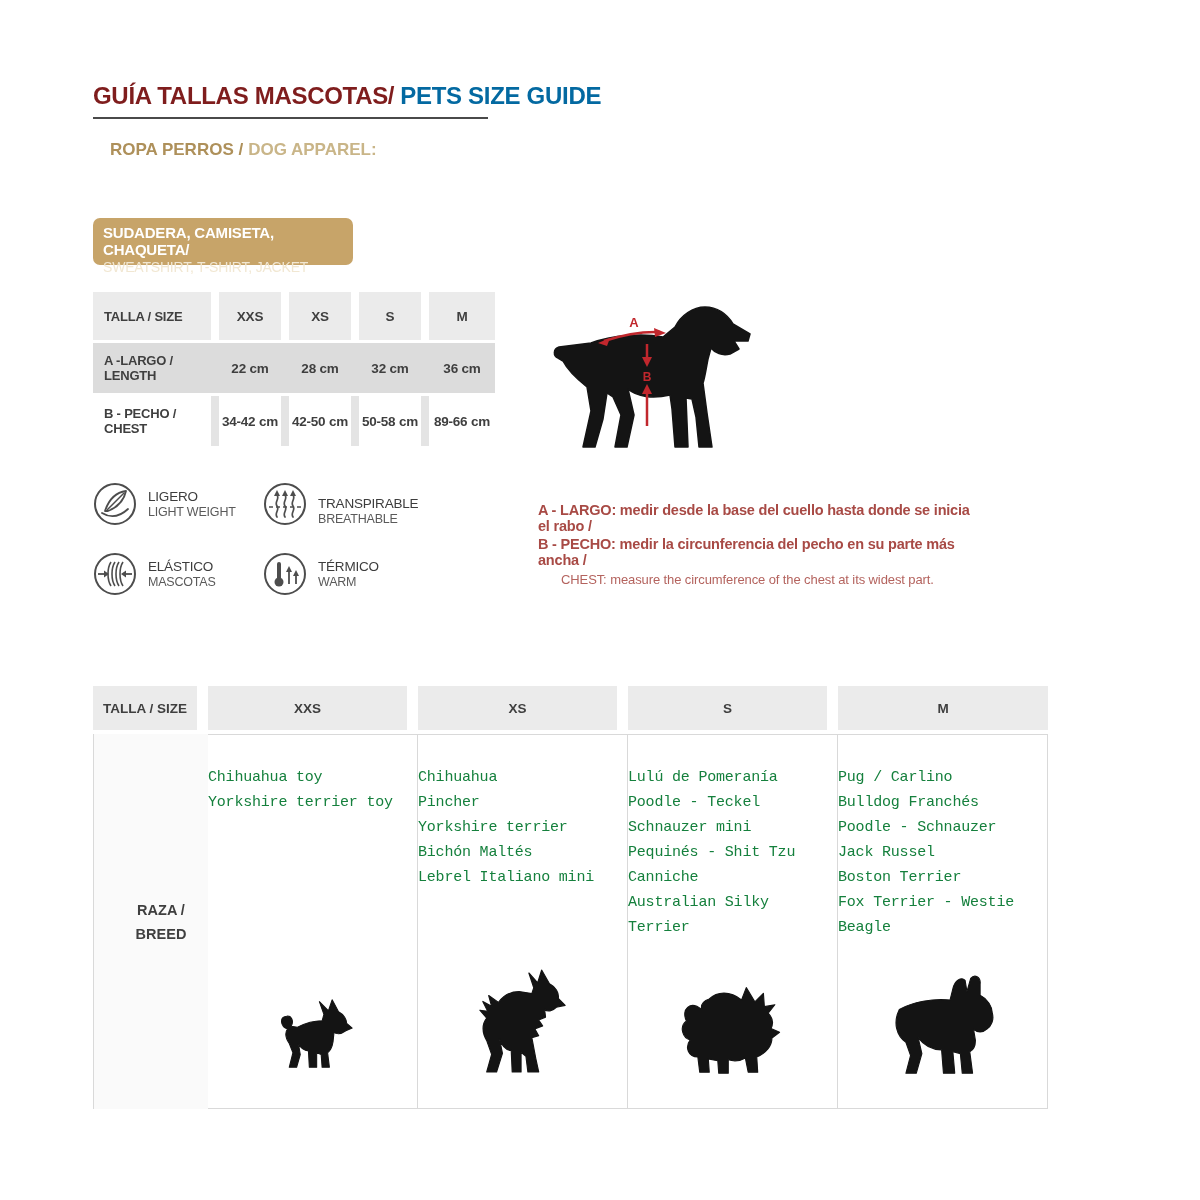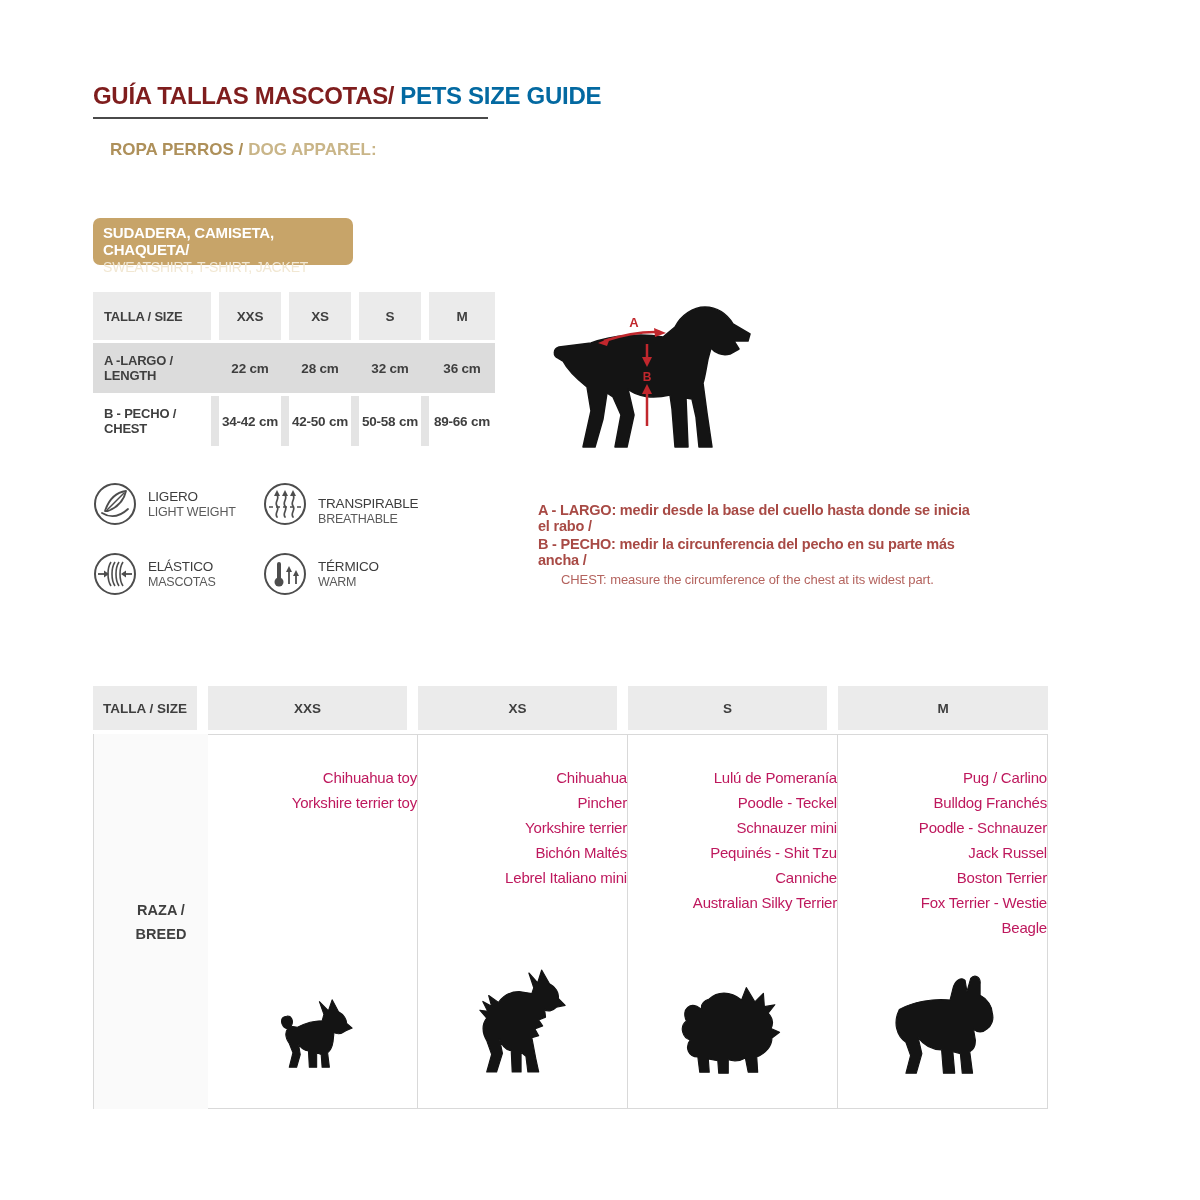--- a/index.html
+++ b/index.html
@@ -58,21 +58,21 @@
   .bt-header { display:flex; height:44px; }
   .bt-header .hcell { background:#ebebeb; display:flex; align-items:center; justify-content:center;
      font-size:13.5px; font-weight:700; color:#3f3f3f; border-right:11px solid #ffffff; }
   .bt-header .hcell:last-child { border-right:none; }
   .bt-h0 { width:115px; } .bt-hc { width:210px; }
   .bt-body { display:flex; margin-top:4px; height:375px; }
   .bt-col { position:relative; border:1px solid #d9d9d9; border-left:none; background:#ffffff; width:210px; }
   .bt-col0 { width:115px; border-left:1px solid #d9d9d9; background:#fafafa;
      display:flex; align-items:center; justify-content:center; text-align:center;
      font-size:14.5px; font-weight:700; color:#3f3f3f; line-height:24px;padding-left:20px; }
-  .breed-list { padding-top:30px; text-align:right; font-size:15px; font-weight:400; color:#be185d; line-height:25px; letter-spacing:-0.2px; }
+  .breed-list { padding-top:30px; text-align:left; font-size:15px; font-weight:400; color:#15803d; line-height:25px; letter-spacing:-0.2px;font-family:Liberation Mono, monospace; }
   .breed-dog { position:absolute; bottom:30px; left:50%; transform:translateX(-50%); }
 
   svg { display:block; }
 </style>
 </head>
 <body>
 
 <div class="page">
 
   <div class="main-title">

